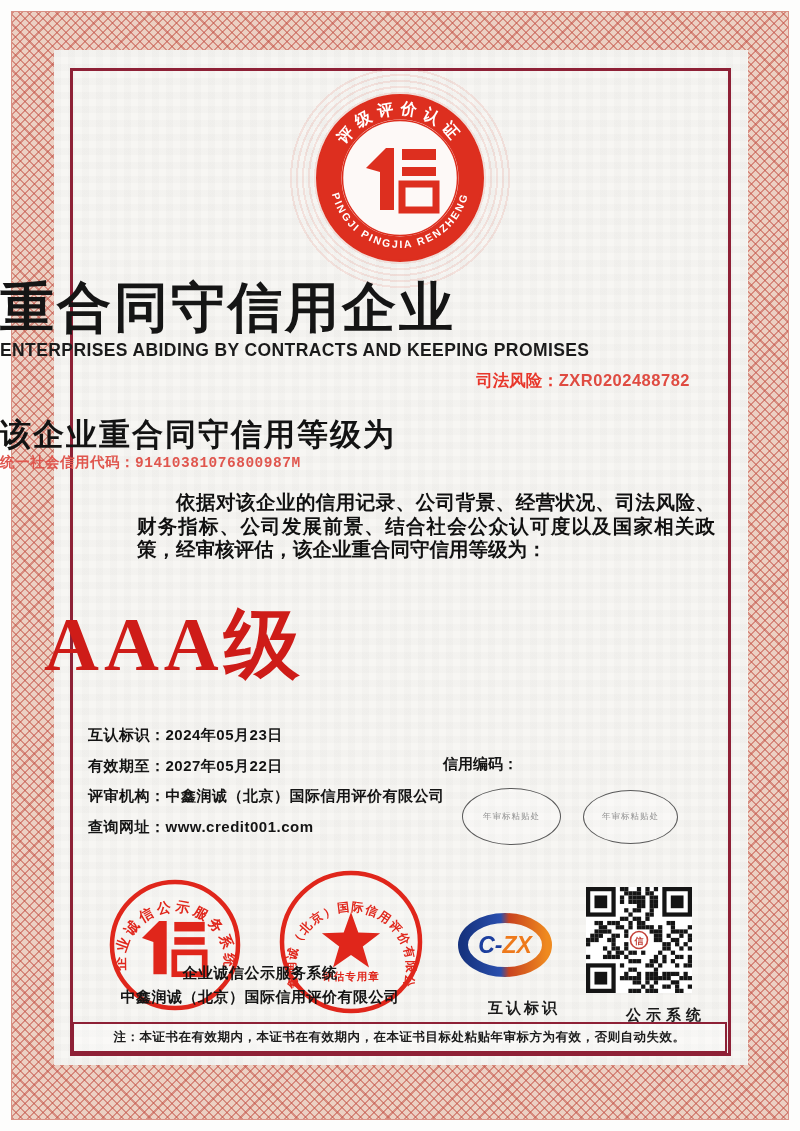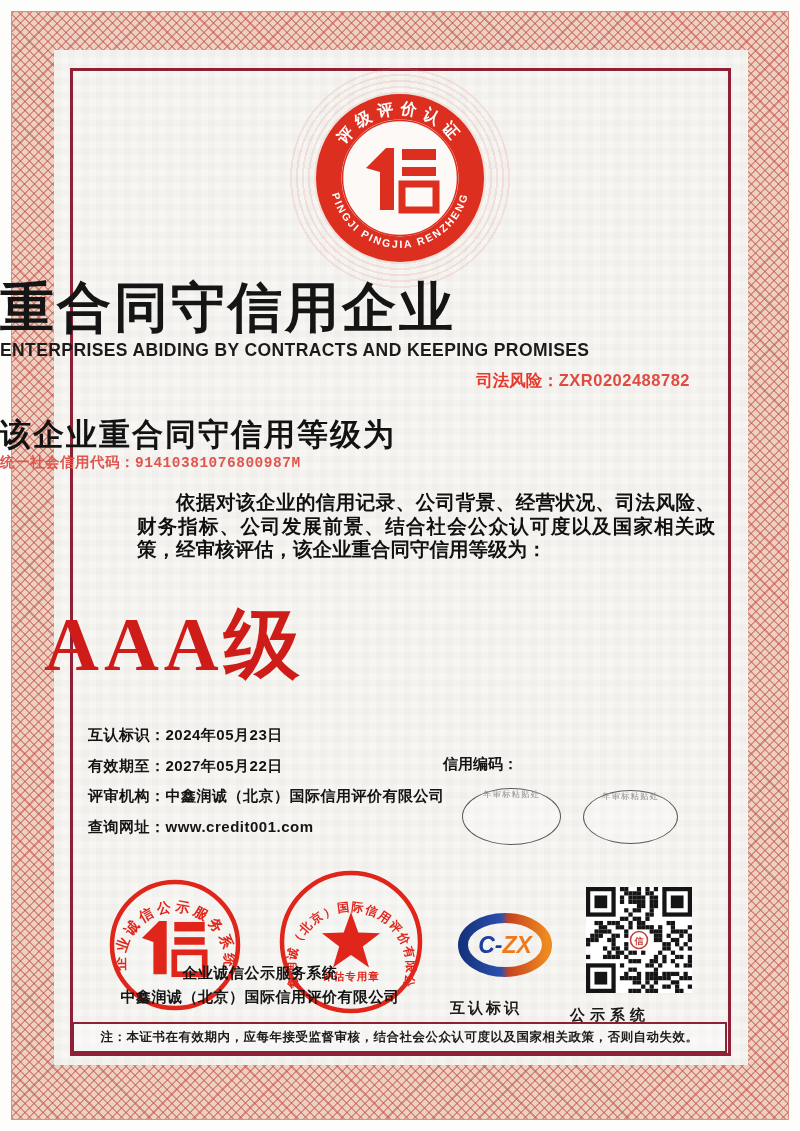--- a/index.html
+++ b/index.html
@@ -39,30 +39,30 @@
 
   .para{left:113px;top:491px;width:578px;font-size:19.5px;line-height:23.5px;font-weight:bold;color:#111;
     text-align:justify;text-indent:2em;font-family:"Liberation Serif",serif;margin-left:24px;}
 
   .grade{top:594px;font-size:76px;font-weight:900;color:#ce1c18;letter-spacing:5px;font-family:"Liberation Serif",serif;margin-left:44px;}
 
   .details{left:88px;top:726px;font-family:"Liberation Sans",sans-serif;}
   .detail-row{height:30.5px;font-size:15px;font-weight:bold;color:#141414;letter-spacing:.5px;}
 
   .ar-label{left:443px;top:755px;font-size:15px;font-weight:bold;color:#141414;font-family:"Liberation Sans",sans-serif;}
-  .oval{border:1.5px solid #5a5a5a;border-radius:50%;display:flex;align-items:flex-start;justify-content:center;background:rgba(255,255,255,.25);}
+  .oval{border:1.5px solid #5a5a5a;border-radius:50%;display:flex;align-items:center;justify-content:center;background:rgba(255,255,255,.25);}
   .oval span{font-size:8.5px;color:#8f8f8f;letter-spacing:1px;font-family:"Liberation Sans",sans-serif;}
   .oval1{left:462px;top:788px;width:97px;height:55px;}
   .oval2{left:583px;top:790px;width:93px;height:52px;}
 
   .cap{font-size:15px;font-weight:900;color:#141414;text-align:center;font-family:"Liberation Serif",serif;z-index:6;letter-spacing:.5px;}
   .cap1{left:110px;top:964px;width:300px;}
   .cap2{left:65px;top:988px;width:390px;}
 
-  .mini-label{font-size:15px;font-weight:900;color:#1a1a1a;text-align:left;font-family:"Liberation Serif",serif;}
+  .mini-label{font-size:15px;font-weight:900;color:#1a1a1a;text-align:right;font-family:"Liberation Serif",serif;}
   .mutual{left:450px;top:999px;width:110px;letter-spacing:3px;}
   .publicity{left:570px;top:1006px;width:136px;letter-spacing:5px;}
 
   svg{display:block;}
 </style>
 </head>
 <body>
 
 <div class="page">
 
@@ -384,16 +384,16 @@
         <rect x="4.24" y="80.56" width="21.200000000000003" height="21.200000000000003" fill="#ffffff"></rect>
         <rect x="8.48" y="84.80000000000001" width="12.72" height="12.72" fill="#151515"></rect>
         <circle cx="53" cy="53" r="10" fill="#ffffff" opacity="0.92"></circle>
         <circle cx="53" cy="53" r="8.5" fill="none" stroke="#c4433a" stroke-width="1.6"></circle>
         <text x="53" y="57" text-anchor="middle" font-size="9" fill="#c4433a" font-weight="bold">信</text>
       </svg>
   </div>
   <div class="abs mini-label publicity">公示系统</div>
 
   <div class="note-strip">
-    <span>注：本证书在有效期内，应每年接受监督审核，结合社会公众认可度以及国家相关政策，否则自动失效。</span>
+    <span>注：本证书在有效期内，本证书在有效期内，在本证书目标处粘贴年审标方为有效，否则自动失效。</span>
   </div>
 
 </div>
 
 </body></html>

